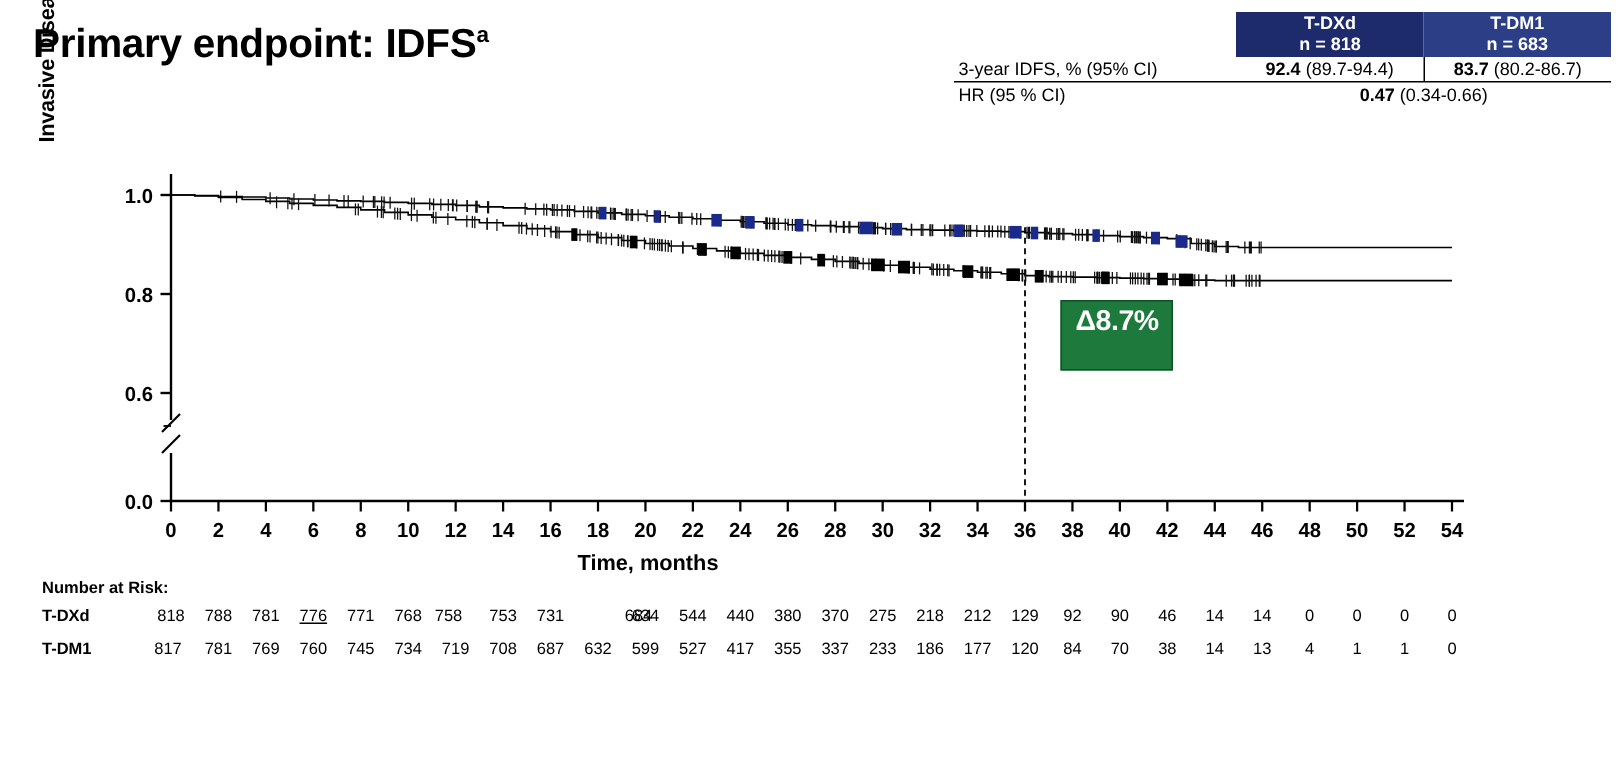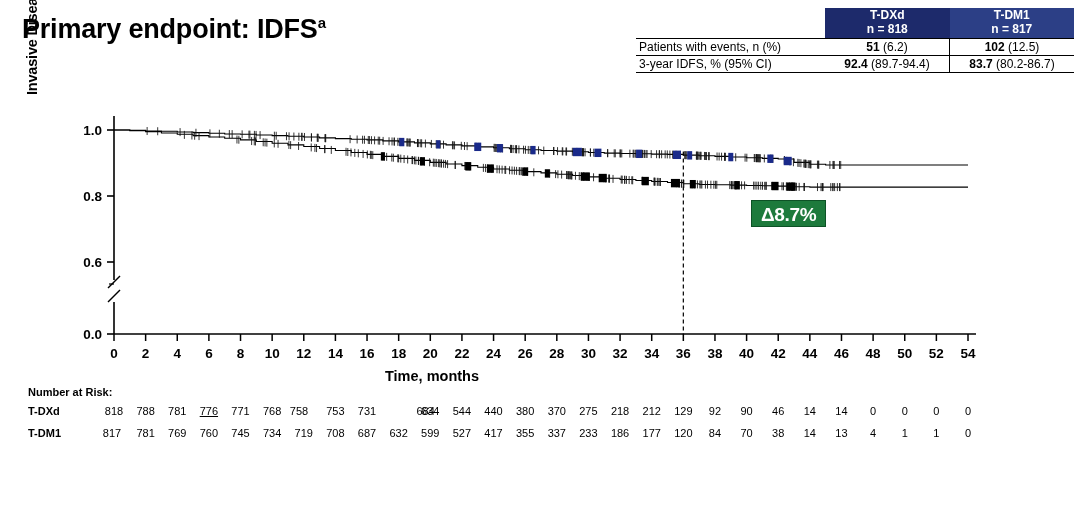--- a/index.html
+++ b/index.html
@@ -48,23 +48,22 @@
     font-size:14.5px;font-weight:bold;white-space:nowrap;
     letter-spacing:-0.2px;
   }
   #xlabel{
     position:absolute;left:385px;top:368px;
     font-size:14.5px;font-weight:bold;
   }
   #delta-badge{
     position:absolute;left:707px;top:200px;
     background:#1d7a3c;color:#fff;font-weight:bold;font-size:19px;
-    padding:3px 9px 0 9px;border:1px solid #0d5226;
+    padding:3px 9px 20px 9px;border:1px solid #0d5226;
     letter-spacing:-0.3px;
-    margin-left:44px;
   }
   #legend{position:absolute;left:133px;top:254px;font-size:11.5px;line-height:15.5px;}
   #legend div{white-space:nowrap;}
   .lg-sq{display:inline-block;width:6px;height:6px;background:#000;margin-right:3px;vertical-align:1px;}
   .lg-cs{display:inline-block;margin-right:2px;font-size:12px;}
 
   
   #nar{position:absolute;left:0;top:386px;width:1080px;}
   #nar-title{position:absolute;left:28px;top:0;font-size:11px;font-weight:bold;}
   .nar-row-label{position:absolute;font-size:11px;font-weight:bold;left:28px;}
@@ -86,32 +85,31 @@
   <table id="results-table">
     <tbody>
         <tr>
       <td class="hdr-blank" style="width:190px;"></td>
       <td class="hdr-cell hdr-dxd" style="width:124px;">
         <div>T-DXd</div>
         <div>n = 818</div>
       </td>
       <td class="hdr-cell hdr-dm1" style="width:124px;">
         <div>T-DM1</div>
-        <div>n = 817</div>
+        <div>n = 683</div>
       </td>
-    </tr>
-    <tr>
-      <td class="row-label tb-top tb-bot">Patients with events, n (%)</td>
-      <td class="val tb-top tb-bot"><b>51</b> <span>(6.2)</span></td>
-      <td class="val tb-top tb-bot sep-left"><b>102</b> <span>(12.5)</span></td>
     </tr>
     <tr>
       <td class="row-label tb-bot">3-year IDFS, % (95% CI)</td>
       <td class="val tb-bot"><b>92.4</b> <span>(89.7-94.4)</span></td>
       <td class="val tb-bot sep-left"><b>83.7</b> <span>(80.2-86.7)</span></td>
+    </tr>
+    <tr>
+      <td class="row-label">HR (95 % CI)</td>
+      <td class="val" colspan="2"><b>0.47</b> <span>(0.34-0.66)</span></td>
     </tr>
   </tbody>
     </table>
 
   <div id="ylabel">Invasive Disease–Free Survival</div>
 
   <svg id="plot-svg" width="1080" height="400" style="position:absolute;left:0;top:0;">
     <g id="plot-root">
         <line x1="114" y1="116" x2="114" y2="280" stroke="#000" stroke-width="1.6"></line>
         <line x1="114" y1="302" x2="114" y2="334" stroke="#000" stroke-width="1.6"></line>

